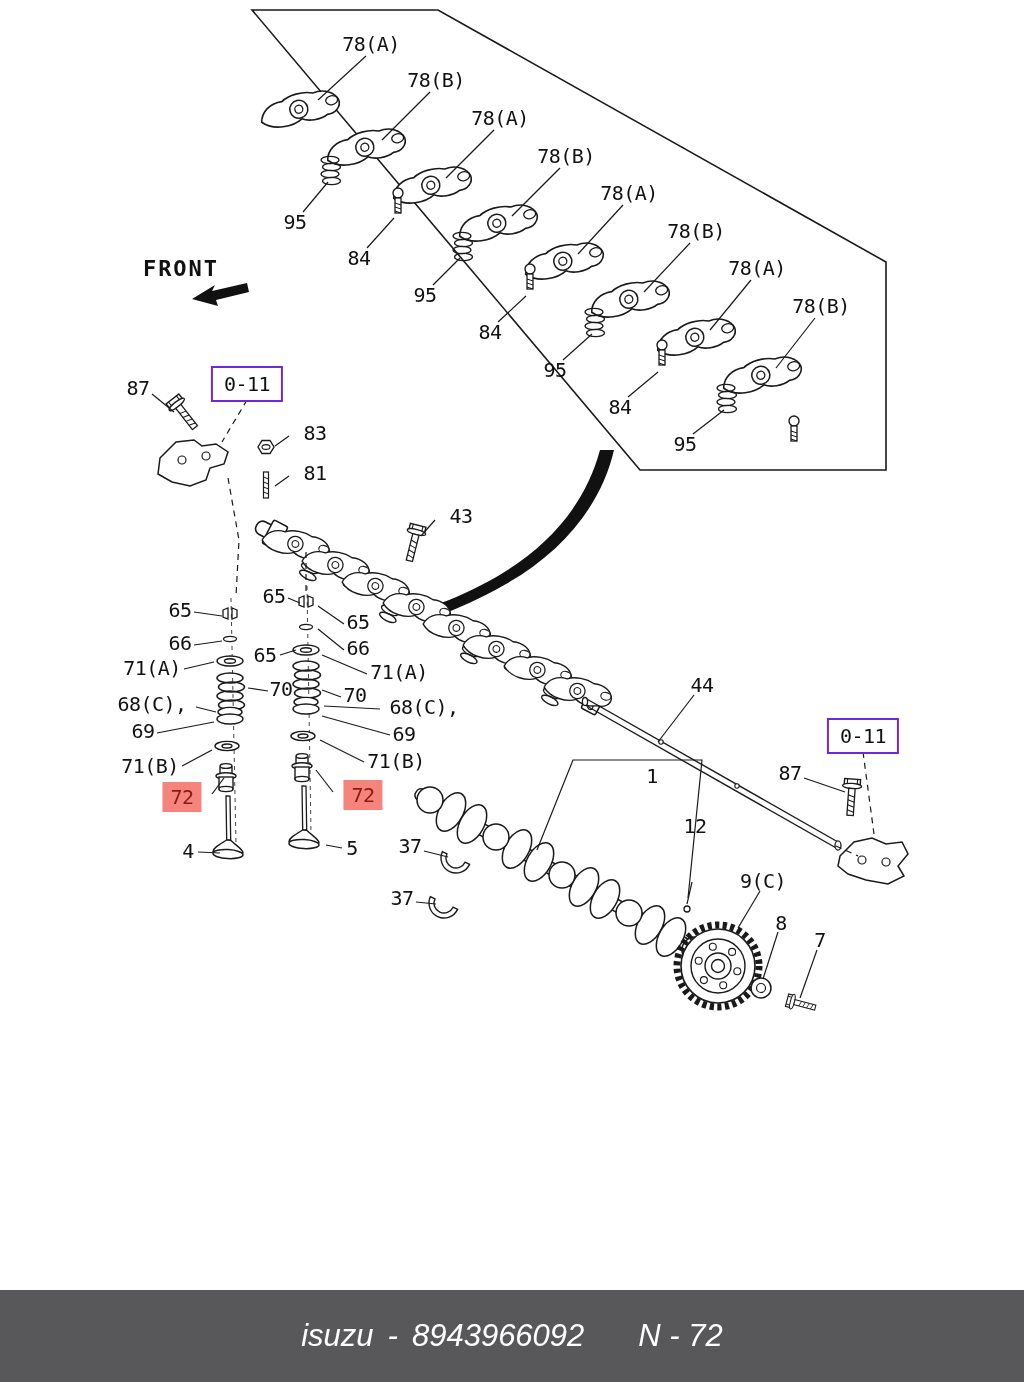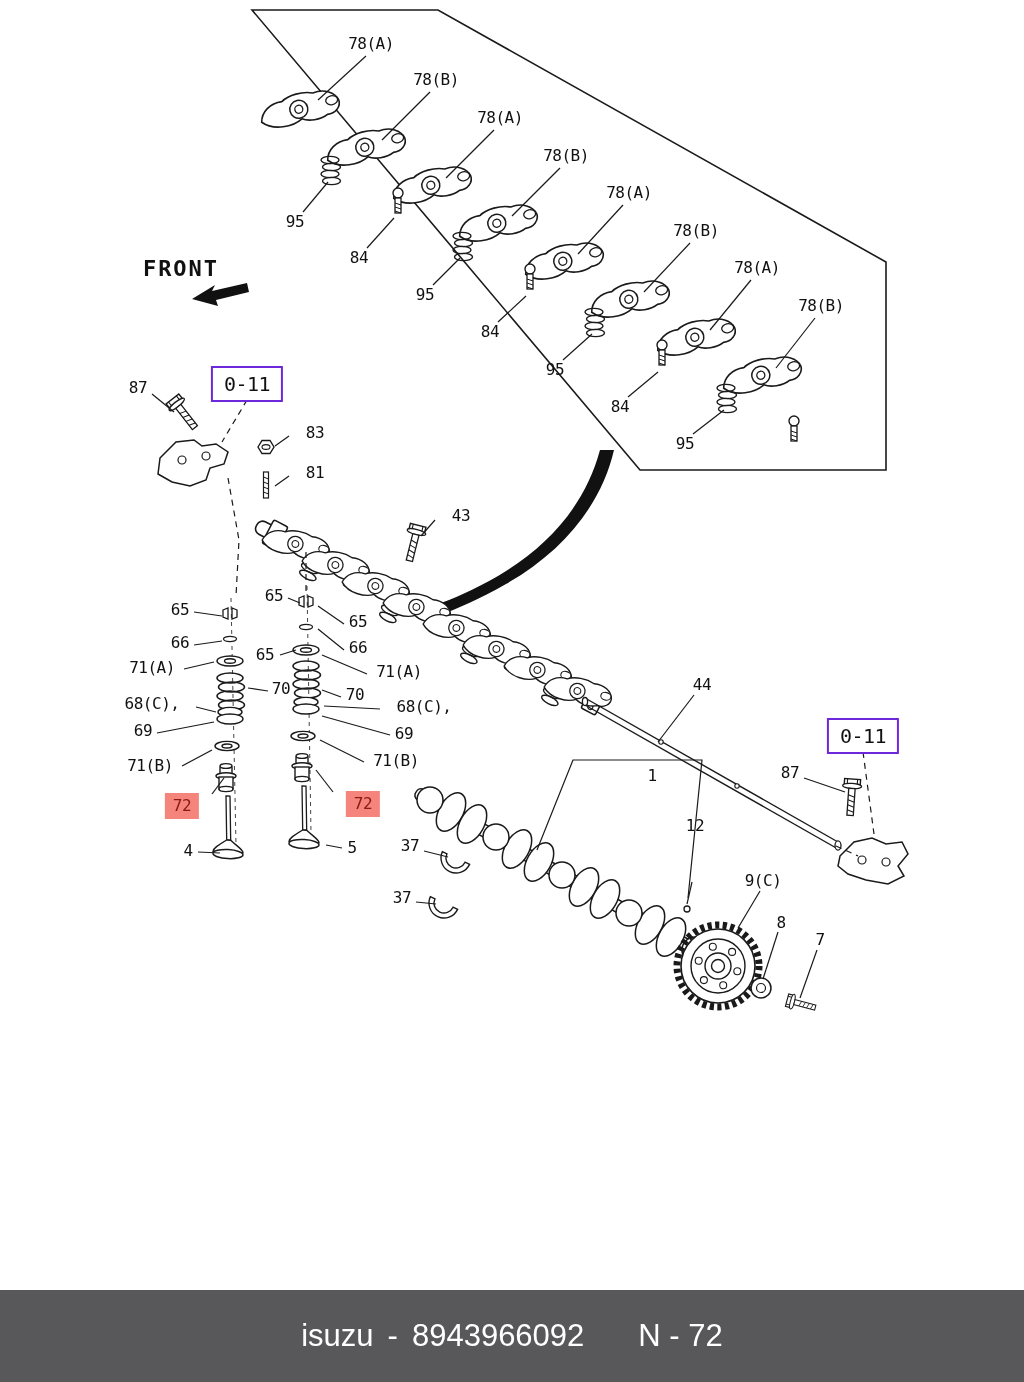--- a/index.html
+++ b/index.html
@@ -1,22 +1,22 @@
 <!DOCTYPE html>
 <html><head>
 <meta charset="utf-8">
 <style>
   * { margin:0; padding:0; box-sizing:border-box; }
   html,body { background:#ffffff; }
   .stage { position:relative; width:1024px; height:1382px; background:#fff; overflow:hidden;
            font-family:"DejaVu Sans Mono", monospace; }
   .art { position:absolute; left:0; top:0; }
-  .lbl { position:absolute; transform:translate(-50%,-50%); font-size:16px; line-height:1;
+  .lbl { position:absolute; transform:translate(-50%,-50%); font-size:20px; line-height:1;
          color:#111; white-space:nowrap; letter-spacing:-0.5px; }
-  .lbl.hl { padding:5px 8px; background:#f4847c; color:#8b1a13;margin-top:9px; }
+  .lbl.hl { padding:5px 8px; background:#f4847c; color:#8b1a13; }
   .refbox { position:absolute; transform:translate(-50%,-50%); border:2px solid #6d28d9;
             padding:4px 11px; font-size:20px; color:#111; background:#fff; letter-spacing:-0.5px; }
   .front { position:absolute; transform:translate(-50%,-50%); font-size:22px; font-weight:bold;
            letter-spacing:2px; color:#111; }
   .footer { position:absolute; left:0; bottom:0; width:1024px; height:92px; background:#58585b;
             display:flex; align-items:center; justify-content:center;
             font-family:"Liberation Sans", sans-serif; font-size:31px; color:#fff; }
   .footer span { margin:0 7px; }
   .footer .bigap { width:26px; }
   svg .ld { stroke:#1a1a1a; stroke-width:1.2; }
@@ -358,21 +358,21 @@
   <div class="lbl" style="left:410px; top:846px">37</div>
   <div class="lbl" style="left:402px; top:898px">37</div>
   <div class="lbl" style="left:702px; top:685px">44</div>
   <div class="lbl" style="left:652px; top:776px">1</div>
   <div class="lbl" style="left:695px; top:826px">12</div>
   <div class="lbl" style="left:763px; top:881px">9(C)</div>
   <div class="lbl" style="left:781px; top:923px">8</div>
   <div class="lbl" style="left:820px; top:940px">7</div>
   <div class="lbl" style="left:790px; top:773px">87</div>
 
-  <div class="footer" style="background: rgb(88, 88, 91); color: rgb(255, 255, 255);">
+  <div class="footer" style="background: rgb(88, 88, 91); color: rgb(255, 255, 255); font-style: italic;">
     <span>isuzu</span>
     <span>-</span>
     <span>8943966092</span>
     <span class="bigap"></span>
     <span>N - 72</span>
   </div>
 
 </div>
 
 </body></html>

